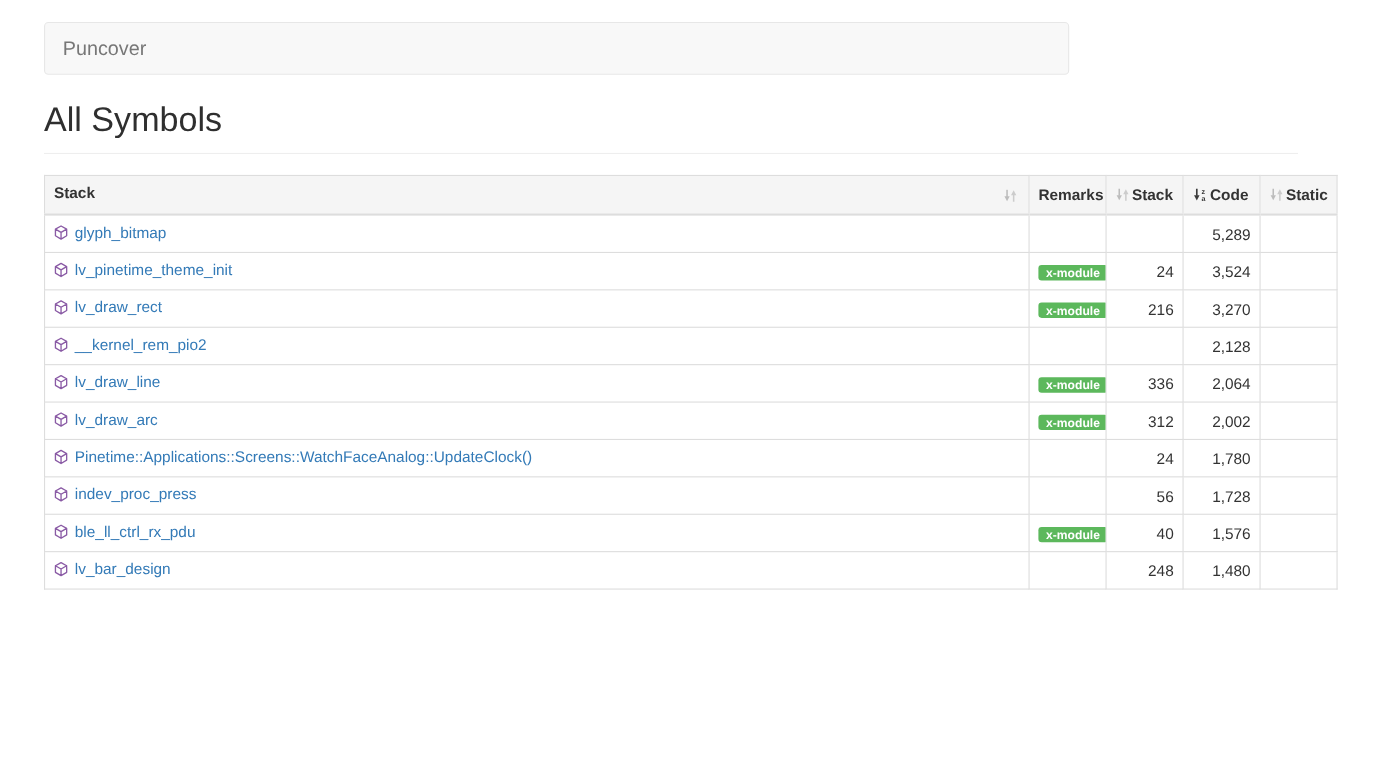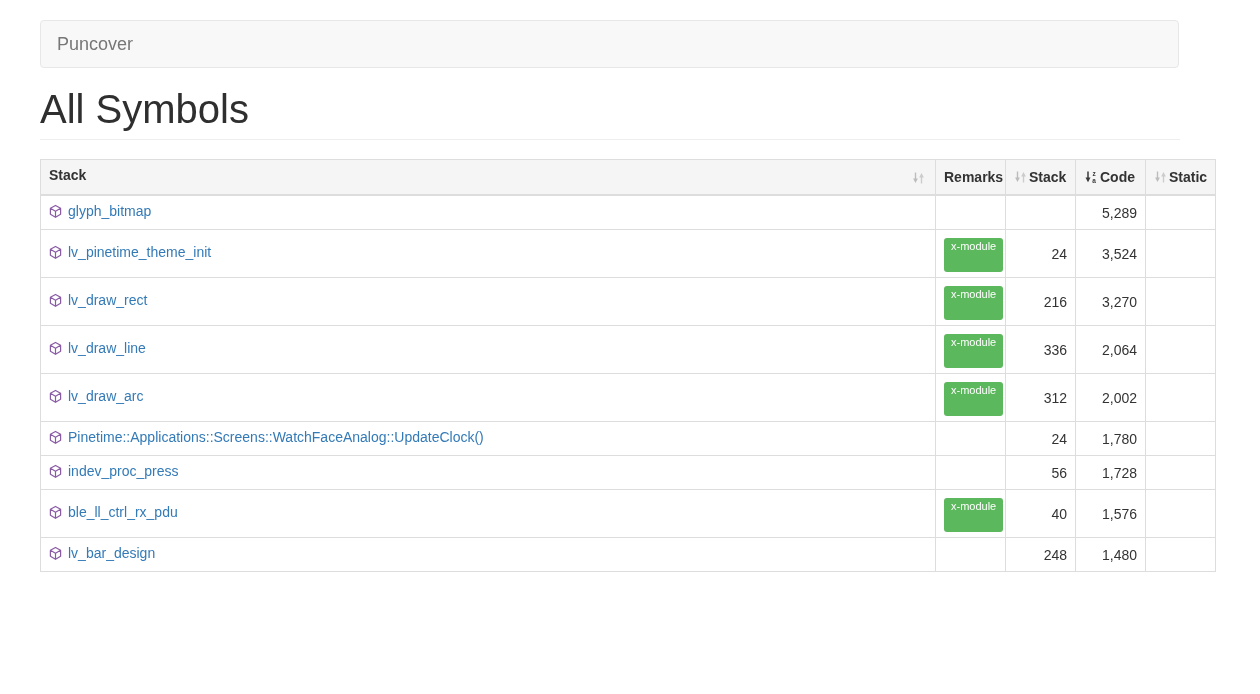--- a/index.html
+++ b/index.html
@@ -18,38 +18,38 @@
     margin: 0; padding: 0;
     width: 1260px; height: 694px;
     overflow: hidden;
     background: #ffffff;
     font-family: "Liberation Sans", "DejaVu Sans", sans-serif;
     font-size: 14px;
     color: var(--text);
   }
   .navbar {
     margin: 20px 0 0 40px;
-    width: 1139px;
+    width: 932px;
     height: 48px;
     background: var(--navbar_bg);
     border: 1px solid var(--navbar_border);
     border-radius: 4px;
     display: flex;
     align-items: center;
   }
   .brand {
     color: var(--muted);
     font-size: 18px;
     padding: 0 16px;
     text-decoration: none;
     cursor: pointer;
   }
   .container { margin: 0 0 0 40px; width: 1140px; }
   h1.page-title {
-    font-size: 40px;
+    font-size: 31px;
     font-weight: 400;
     color: #2f2f2f;
     margin: 21px 0 10px 0;
     line-height: 40px;
   }
   hr.divider {
     border: 0;
     border-top: 1px solid #eeeeee;
     margin: 10px 0 19px 0;
     width: 1140px;
@@ -84,23 +84,23 @@
     color: var(--link);
     text-decoration: none;
     cursor: pointer;
   }
   .cube-icon { display: inline-block; vertical-align: -3px; margin-right: 6px; }
   .badge-x {
     display: inline-block;
     background: var(--badge_bg);
     color: #ffffff;
     font-size: 11px;
-    font-weight: normal;
+    font-weight: bold;
     line-height: 11px;
-    padding: 3px 7px 20px 7px;
+    padding: 3px 7px 0 7px;
     border-radius: 3px;
   }
 </style>
 </head>
 <body>
 
 <nav class="navbar">
   <a class="brand">Puncover</a>
 </nav>
 
@@ -208,20 +208,35 @@
     <td class="center">
       <span class="badge-x">x-module</span>
     </td>
     <td class="num">216</td>
     <td class="num">3,270</td>
     <td class="num"></td>
   </tr>
 
 
 
+  <tr>
+    <td>
+      <span class="cube-icon">
+        <svg width="13" height="15" viewBox="0 0 14 16">
+          <path d="M7 1.5 L12.5 4.6 L12.5 11 L7 14.3 L1.5 11 L1.5 4.6 Z M1.5 4.6 L7 7.8 L12.5 4.6 M7 7.8 L7 14.3" fill="none" stroke="#8a5ba5" stroke-width="1.3" stroke-linejoin="round" stroke-linecap="round"></path>
+        </svg>
+      </span><a class="symbol-link">__kernel_rem_pio2</a>
+    </td>
+    <td class="center">
+      
+    </td>
+    <td class="num"></td>
+    <td class="num">2,128</td>
+    <td class="num"></td>
+  </tr>
 
 
   <tr>
     <td>
       <span class="cube-icon">
         <svg width="13" height="15" viewBox="0 0 14 16">
           <path d="M7 1.5 L12.5 4.6 L12.5 11 L7 14.3 L1.5 11 L1.5 4.6 Z M1.5 4.6 L7 7.8 L12.5 4.6 M7 7.8 L7 14.3" fill="none" stroke="#8a5ba5" stroke-width="1.3" stroke-linejoin="round" stroke-linecap="round"></path>
         </svg>
       </span><a class="symbol-link">lv_draw_line</a>
     </td>

